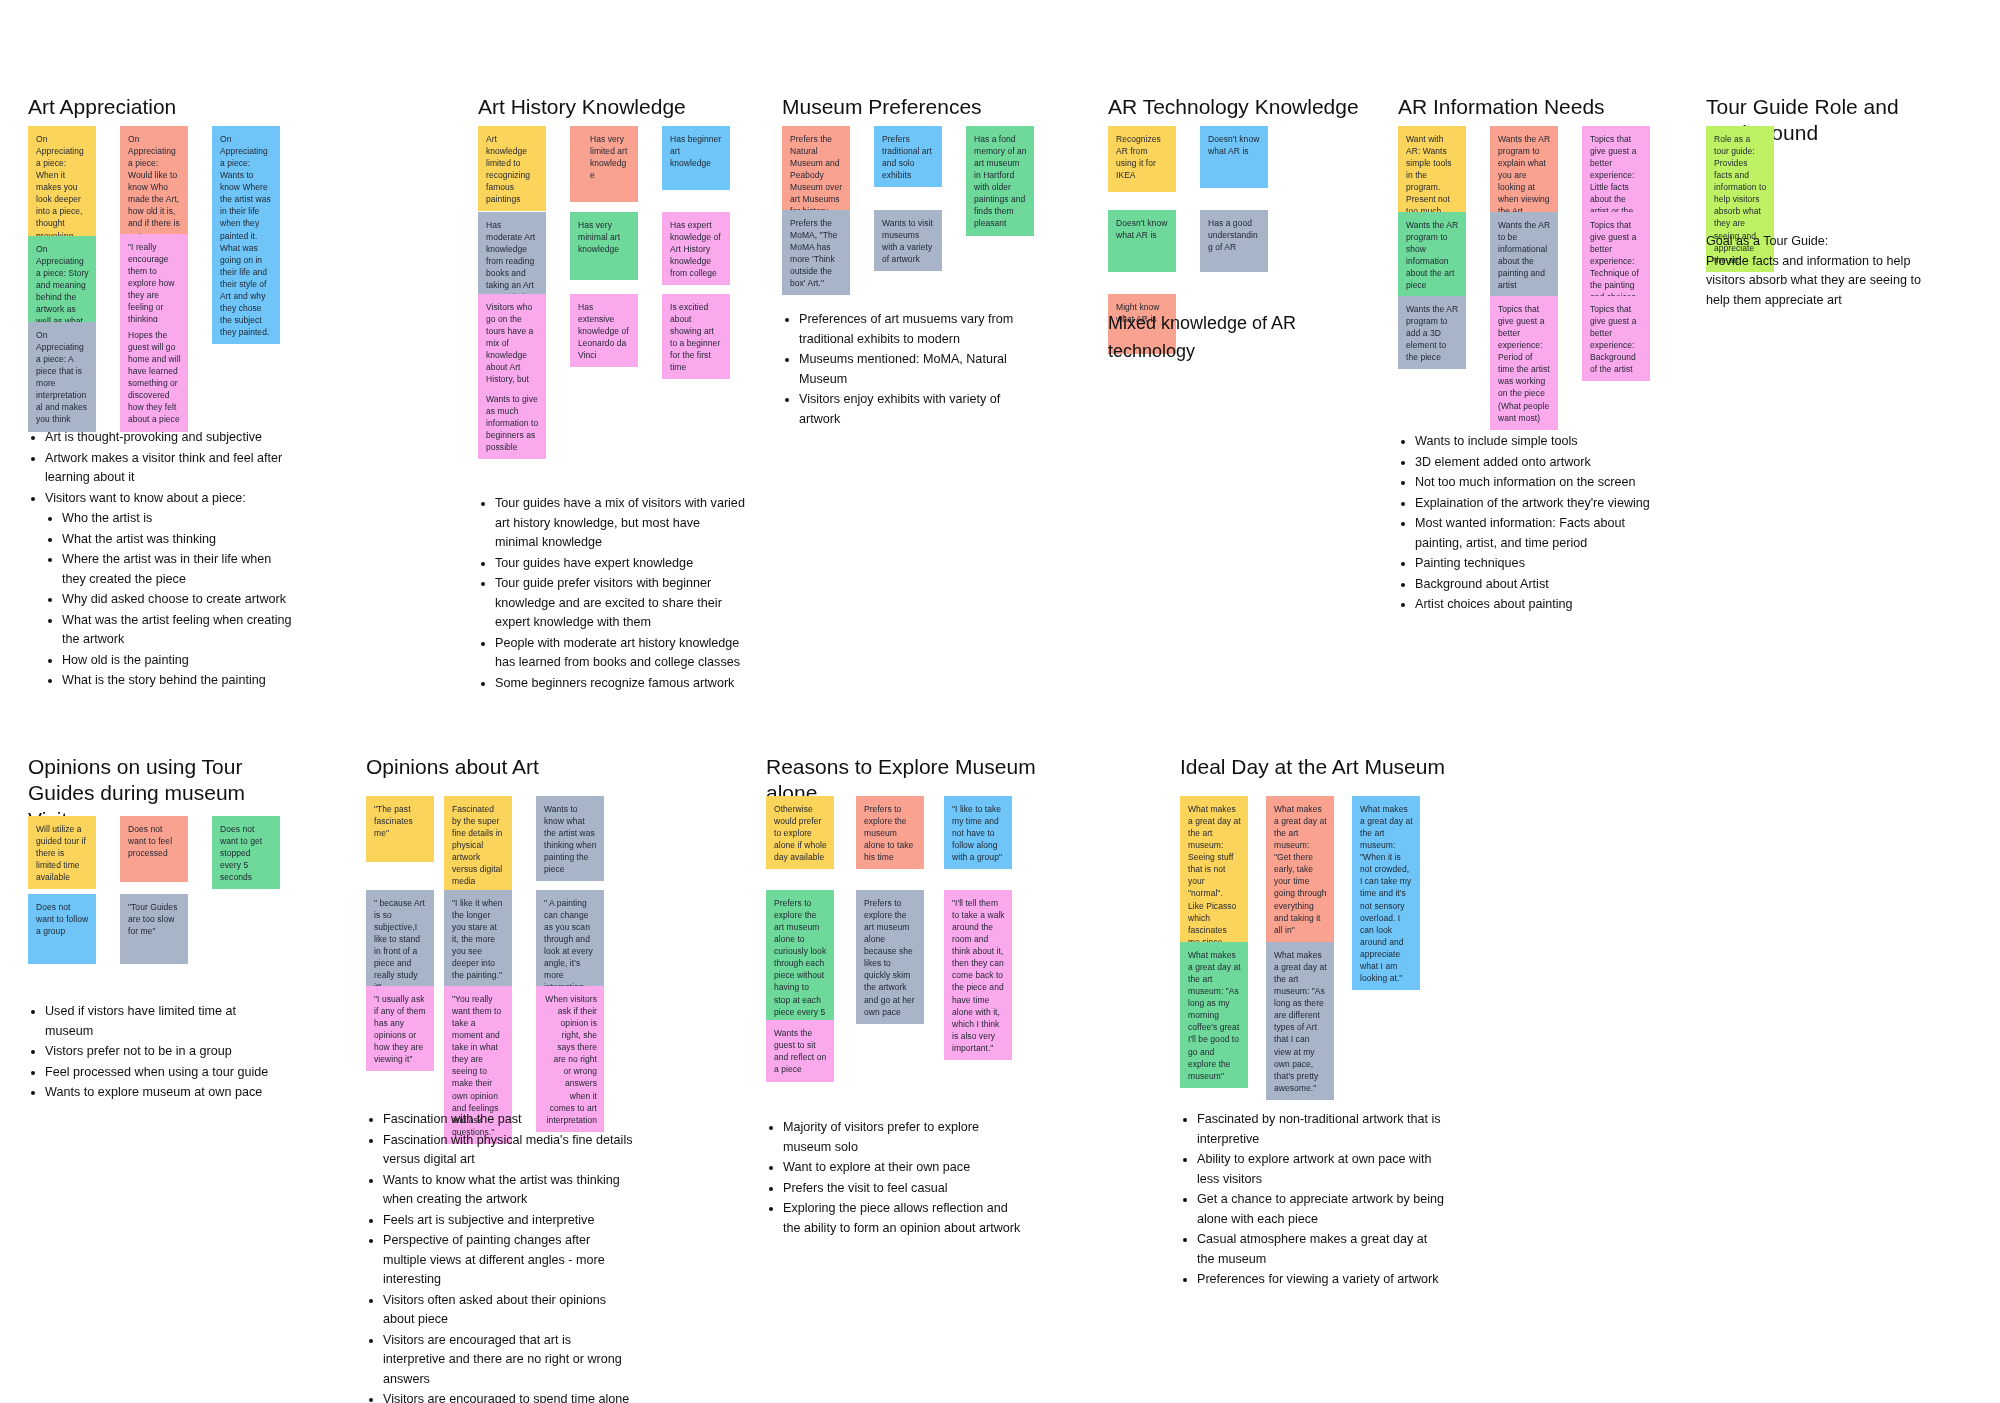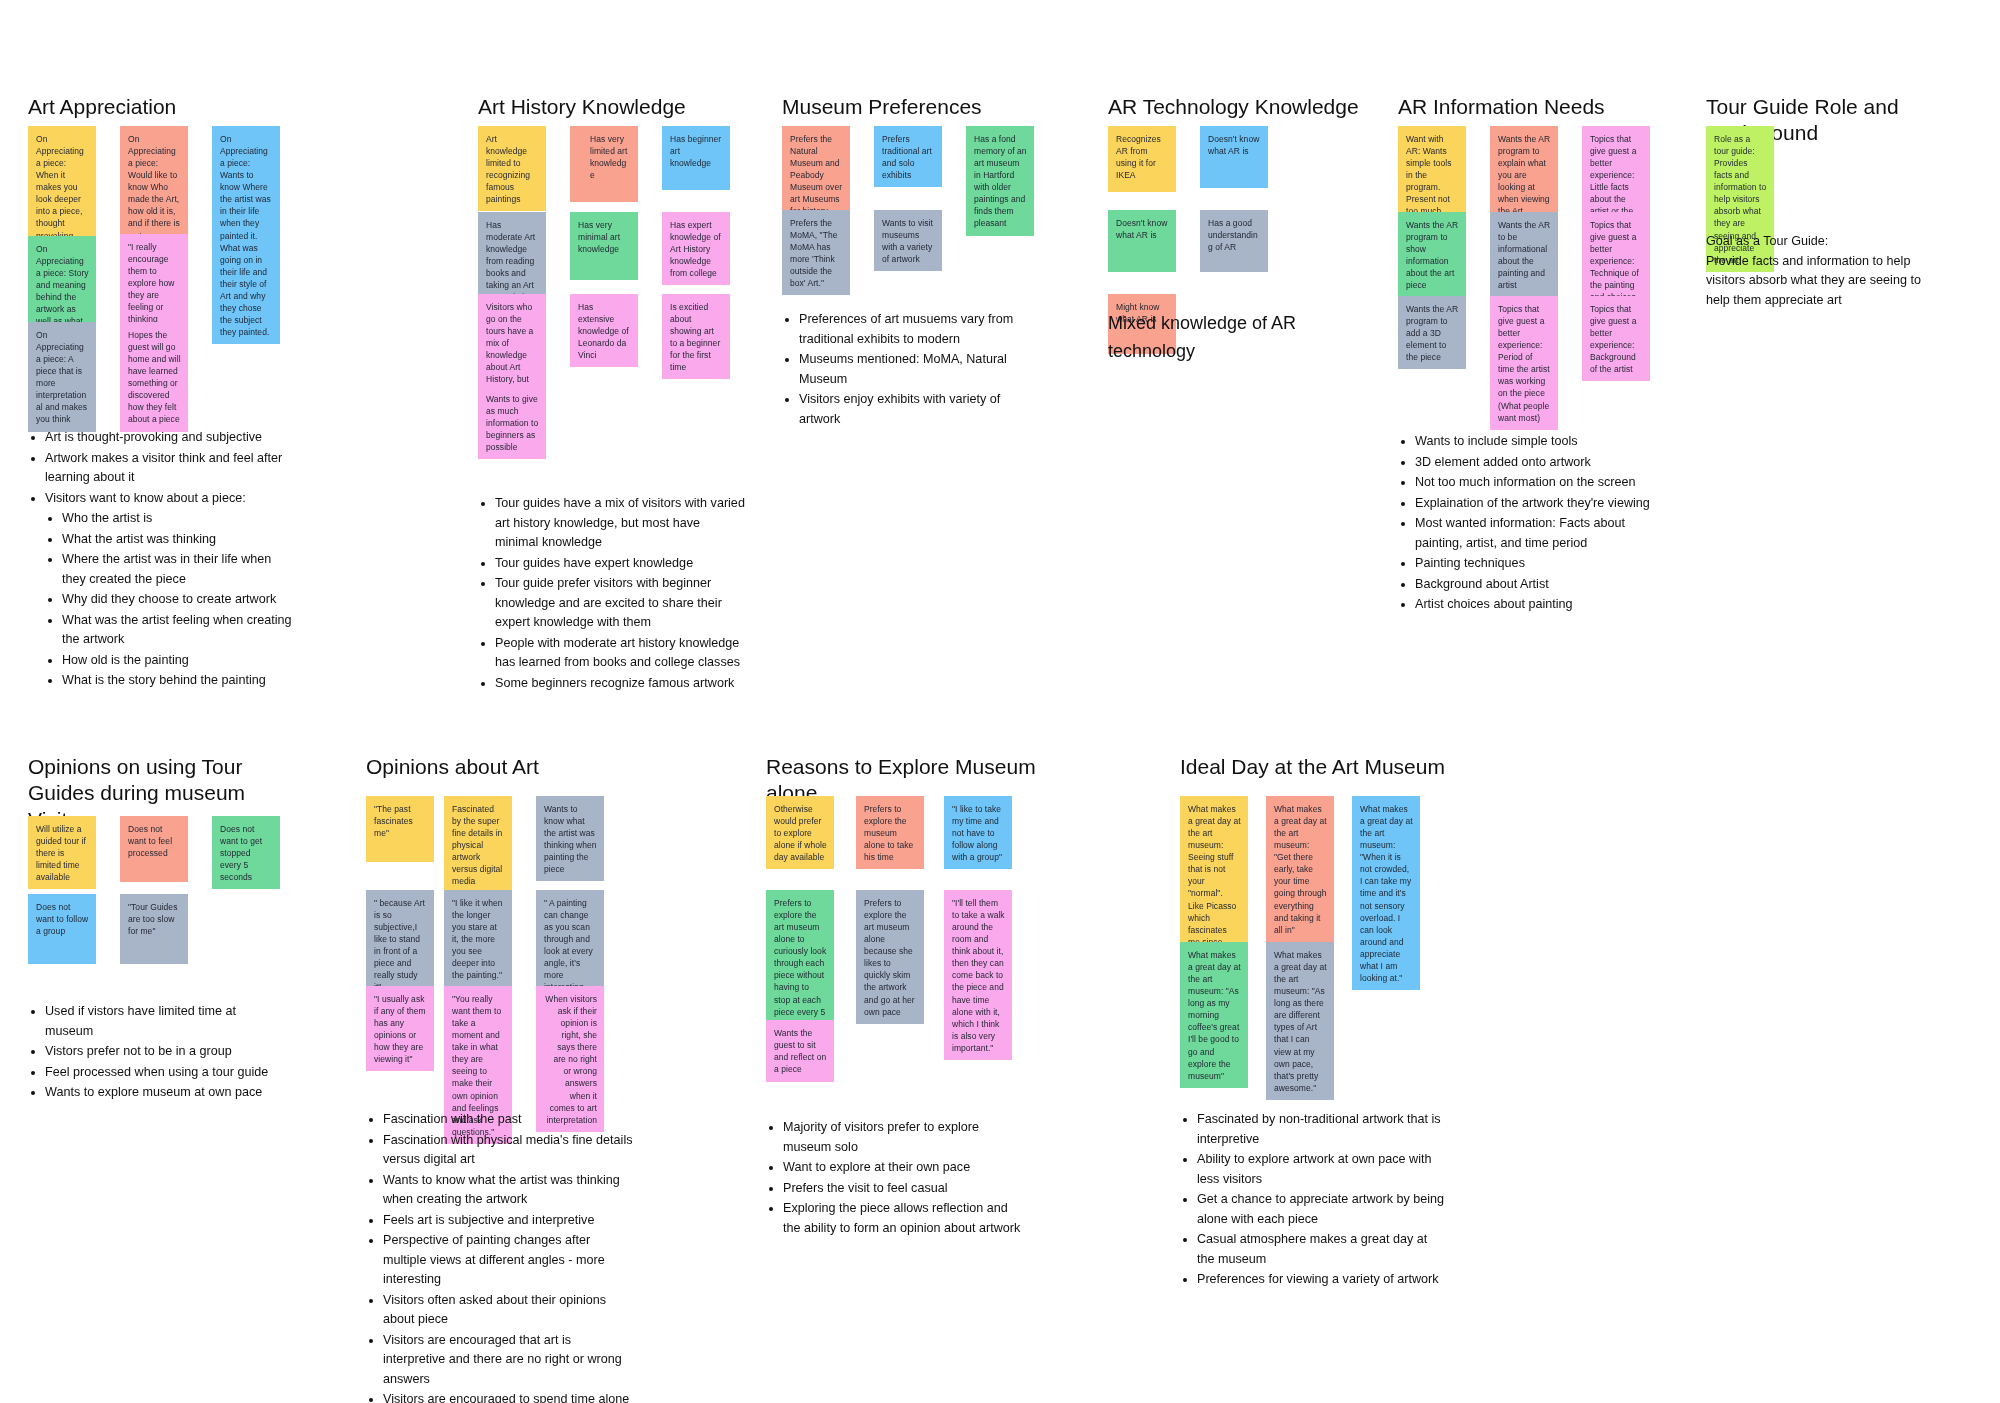--- a/index.html
+++ b/index.html
@@ -58,21 +58,21 @@
         <div class="note" style="left: 0px; top: 196px; width: 68px; min-height: 70px; background: rgb(168, 180, 200);">On Appreciating a piece: A piece that is more interpretational and makes you think</div>
         <div class="note" style="left: 92px; top: 196px; width: 68px; min-height: 78px; background: rgb(249, 169, 236);">Hopes the guest will go home and will have learned something or discovered how they felt about a piece</div>
       </div>
       <ul class="summary" style="position: absolute; left: 0px; top: 334px; width: 250px;">
         <li>Art is thought-provoking and subjective</li>
         <li>Artwork makes a visitor think and feel after learning about it</li>
         <li>Visitors want to know about a piece:<ul>
             <li>Who the artist is</li>
             <li>What the artist was thinking</li>
             <li>Where the artist was in their life when they created the piece</li>
-            <li>Why did they choose to create artwork</li>
+            <li>Why did asked choose to create artwork</li>
             <li>What was the artist feeling when creating the artwork</li>
             <li>How old is the painting</li>
             <li>What is the story behind the painting</li>
           </ul></li>
       </ul>
     </div>
     <div class="cluster" style="left: 478px; top: 94px; width: 360px;">
       <div class="cluster-title" style="width: 320px;">Art History Knowledge</div>
       <div class="notes" style="position: absolute; left: 0px; top: 32px;">
         <div class="note" style="left: 0px; top: 0px; width: 68px; min-height: 76px; background: rgb(251, 212, 92);">Art knowledge limited to recognizing famous paintings</div>

